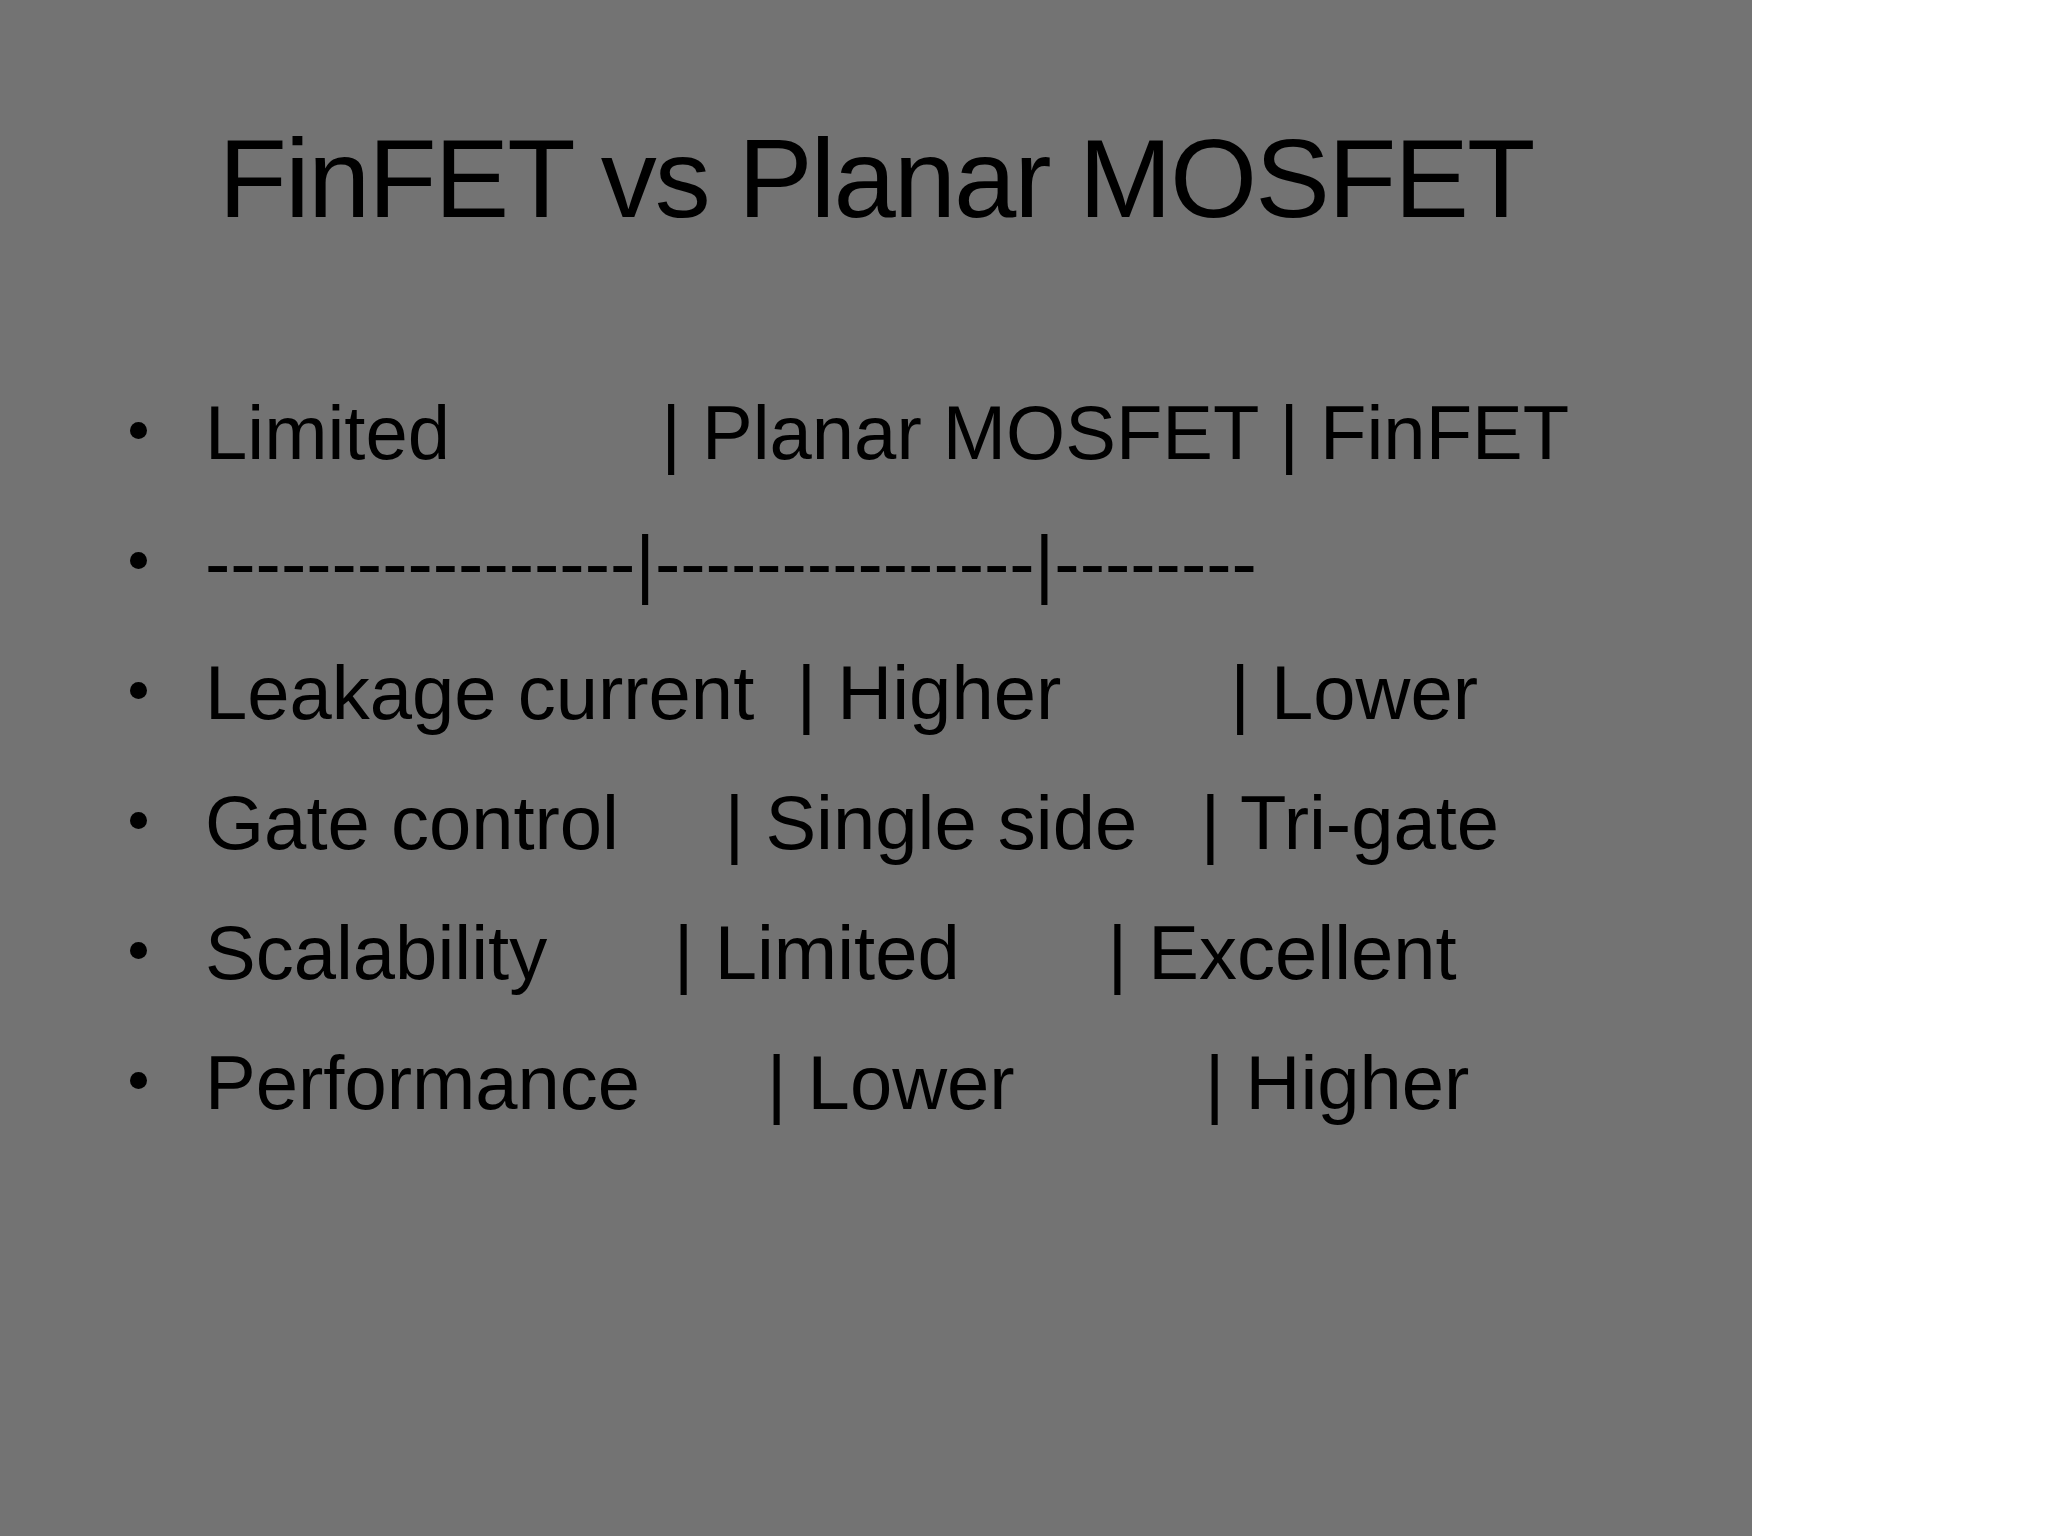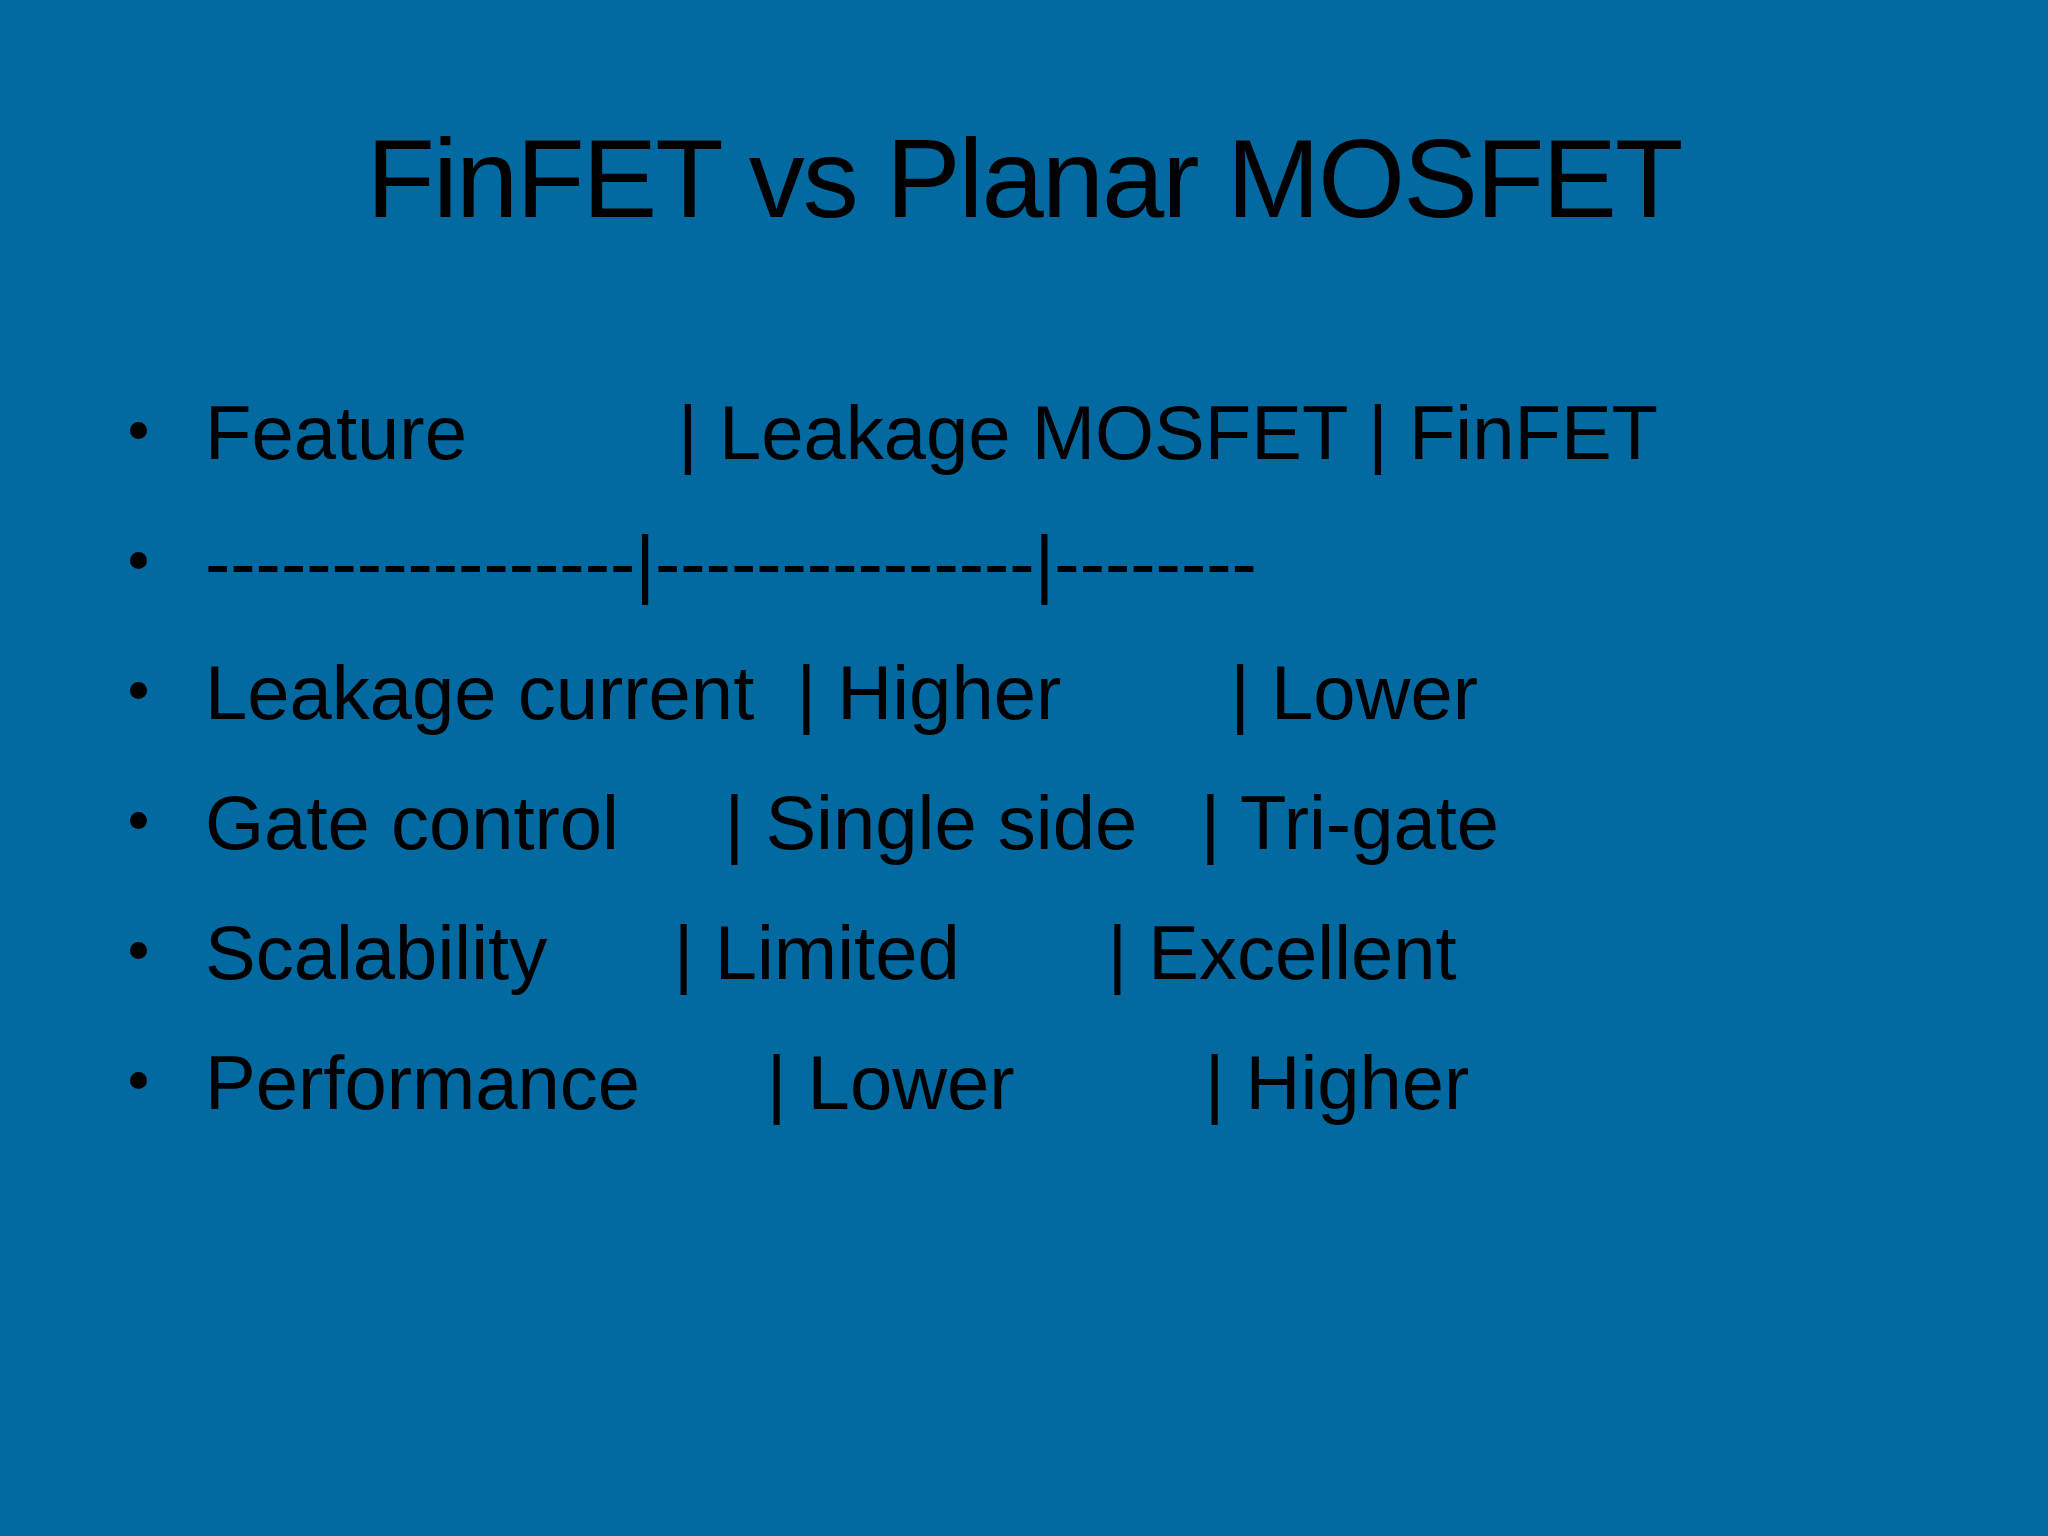--- a/index.html
+++ b/index.html
@@ -1,23 +1,23 @@
 <!DOCTYPE html>
 <html><head>
 <meta charset="utf-8">
 <style>
   html, body {
     margin: 0;
     padding: 0;
   }
   .slide {
     position: relative;
-    width: 2048px;
+    width: 1752px;
     height: 1536px;
-    background: #0369a1;
+    background: #737373;
     color: #000000;
     font-family: "Liberation Sans", sans-serif;
     overflow: hidden;
   }
   .title {
     position: absolute;
     top: 112px;
     left: 0;
     width: 100%;
     margin: 0;
@@ -61,21 +61,21 @@
 </style>
 </head>
 <body>
 
 <div class="slide">
   <h1 class="title">FinFET vs Planar MOSFET</h1>
 
   <ul class="bullets">
     <li class="bullet-row">
       <span class="dot"></span>
-      <span class="line-text">Feature          | Leakage MOSFET | FinFET</span>
+      <span class="line-text">Limited          | Planar MOSFET | FinFET</span>
     </li>
     <li class="bullet-row">
       <span class="dot"></span>
       <span class="line-text">-----------------|---------------|--------</span>
     </li>
     <li class="bullet-row">
       <span class="dot"></span>
       <span class="line-text">Leakage current  | Higher        | Lower</span>
     </li>
     <li class="bullet-row">

